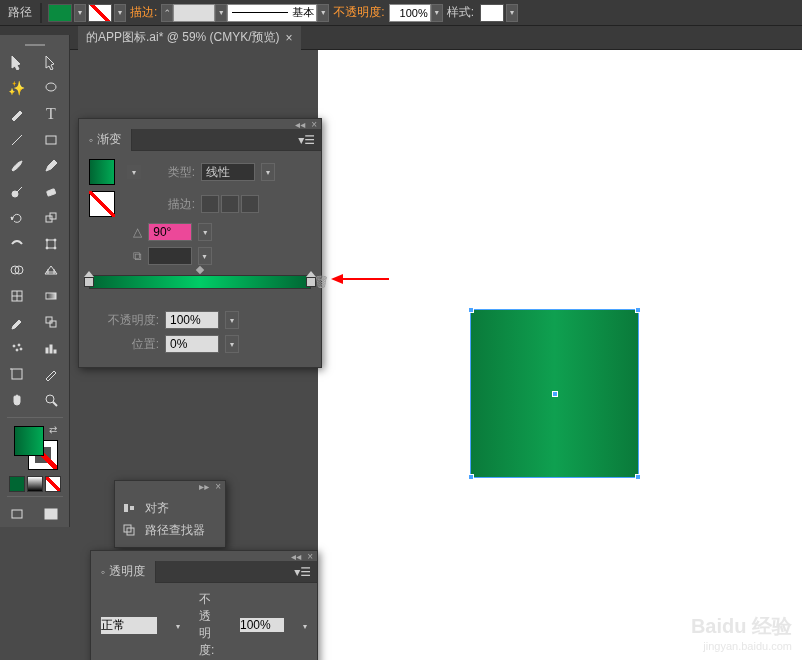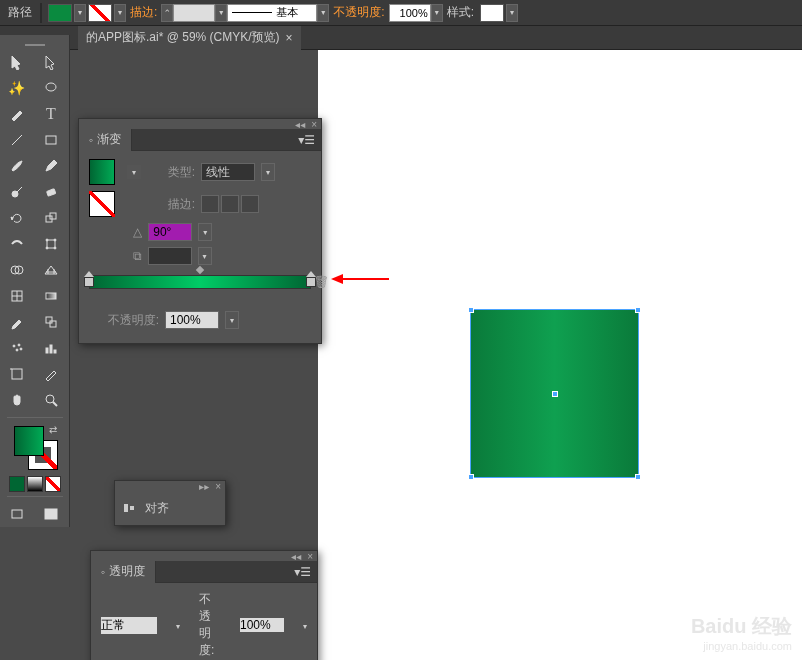--- a/index.html
+++ b/index.html
@@ -6,21 +6,21 @@
 body { width: 802px; height: 660px; background: #4a4a4a; overflow: hidden; position: relative; }
 
 .topbar { height: 26px; background: #3a3a3a; display: flex; align-items: center; padding: 0 4px; font-size: 12px; color: #ccc; border-bottom: 1px solid #222; }
 .topbar .lbl { padding: 0 4px; }
 .topbar .orange { color: #ff9933; }
 .topbar .swatch { width: 24px; height: 18px; margin: 0 2px; border: 1px solid #555; display: inline-block; }
 .topbar .dropdown-arrow { width: 12px; height: 18px; background: #555; border: 1px solid #666; cursor: pointer; display: flex; align-items: center; justify-content: center; font-size: 8px; }
 .topbar .num-input { width: 42px; height: 18px; background: #ddd; border: 1px solid #888; font-size: 11px; text-align: center; display: flex; align-items: center; justify-content: flex-end; padding-right: 2px; }
 .topbar .stroke-box { width: 90px; height: 18px; background: #fff; border: 1px solid #888; display: flex; align-items: center; position: relative; }
 .topbar .stroke-line { flex: 1; height: 1px; background: #000; margin: 0 4px; }
-.topbar .basic-label { font-size: 11px; color: #000; margin-right: 18px; }
+.topbar .basic-label { font-size: 11px; color: #000; margin-right: 2px; }
 .topbar .sep { width: 2px; height: 20px; background: #2a2a2a; margin: 0 4px; }
 
 .tabbar { height: 24px; background: #3a3a3a; display: flex; align-items: center; padding-left: 78px; font-size: 12px; color: #ccc; border-bottom: 1px solid #222; }
 .tabbar .tab { padding: 0 8px; height: 24px; display: flex; align-items: center; background: #4a4a4a; }
 .tabbar .tab .close { margin-left: 6px; font-size: 12px; cursor: pointer; }
 
 .toolbox { position: absolute; left: 0; top: 35px; width: 70px; background: #535353; border-right: 1px solid #333; padding-top: 6px; }
 .tool-grip { height: 8px; display: flex; justify-content: center; align-items: center; }
 .tool-grip span { width: 20px; height: 2px; background: #888; }
 .tool-row { display: flex; }
@@ -405,21 +405,21 @@
       <div style="width:14px"></div>
       <span class="field-label">描边:</span>
       <div class="mini-btns">
         <div class="mini-btn"></div>
         <div class="mini-btn"></div>
         <div class="mini-btn"></div>
       </div>
     </div>
     <div class="grad-row" style="margin-left:44px">
       <span style="color:#999">△</span>
-      <div class="val" style="background:#a21caf;color:#000;min-width:44px">
+      <div class="val" style="background:#ec4899;color:#000;min-width:44px">
           <span>90°</span>
         </div>
       <div class="dd triangle-down"></div>
     </div>
     <div class="grad-row" style="margin-left:44px">
       <span style="color:#999">⧉</span>
       <div class="val" style="min-width:44px"></div>
       <div class="dd triangle-down"></div>
     </div>
     <div class="grad-bar-wrap">
@@ -433,20 +433,27 @@
           <div class="tip"></div>
           <div class="house"></div>
         </div>
       <span class="trash">🗑</span>
     </div>
     <div style="height:14px"></div>
     <div class="grad-row">
       <span class="field-label" style="width:70px">不透明度:</span>
       <div class="val" style="background:#ddd;color:#000">
           <span>100%</span>
+        </div>
+      <div class="dd triangle-down"></div>
+    </div>
+    <div class="grad-row">
+      <span class="field-label" style="width:70px">位置:</span>
+      <div class="val" style="background:#ddd;color:#000">
+          <span>0%</span>
         </div>
       <div class="dd triangle-down"></div>
     </div>
   </div>
 </div>
 
 <div class="panel mini-panel">
   <div class="panel-grip">
     <div class="icons">
       <span>▸▸</span>
@@ -456,20 +463,29 @@
   <div class="panel-body">
     <div class="mini-row">
       <div class="icon">
           <svg width="14" height="14" viewBox="0 0 14 14">
             <rect x="2" y="3" width="4" height="8" fill="#ccc"></rect>
             <rect x="8" y="5" width="4" height="4" fill="#ccc"></rect>
           </svg>
         </div>
       <span>对齐</span>
     </div>
+    <div class="mini-row">
+      <div class="icon">
+          <svg width="14" height="14" viewBox="0 0 14 14">
+            <rect x="2" y="2" width="7" height="7" fill="none" stroke="#ccc"></rect>
+            <rect x="5" y="5" width="7" height="7" fill="none" stroke="#ccc"></rect>
+          </svg>
+        </div>
+      <span>路径查找器</span>
+    </div>
   </div>
 </div>
 
 <div class="panel trans-panel">
   <div class="panel-grip">
     <div class="icons">
       <span>◂◂</span>
       <span>×</span>
     </div>
   </div>

